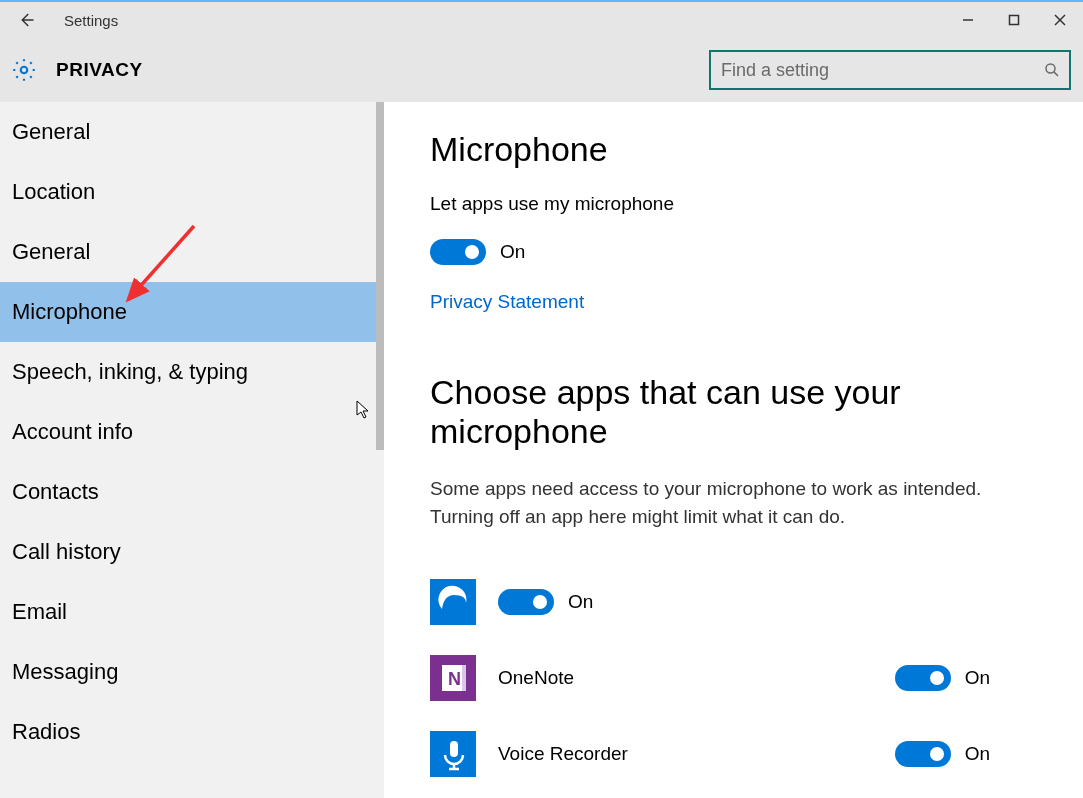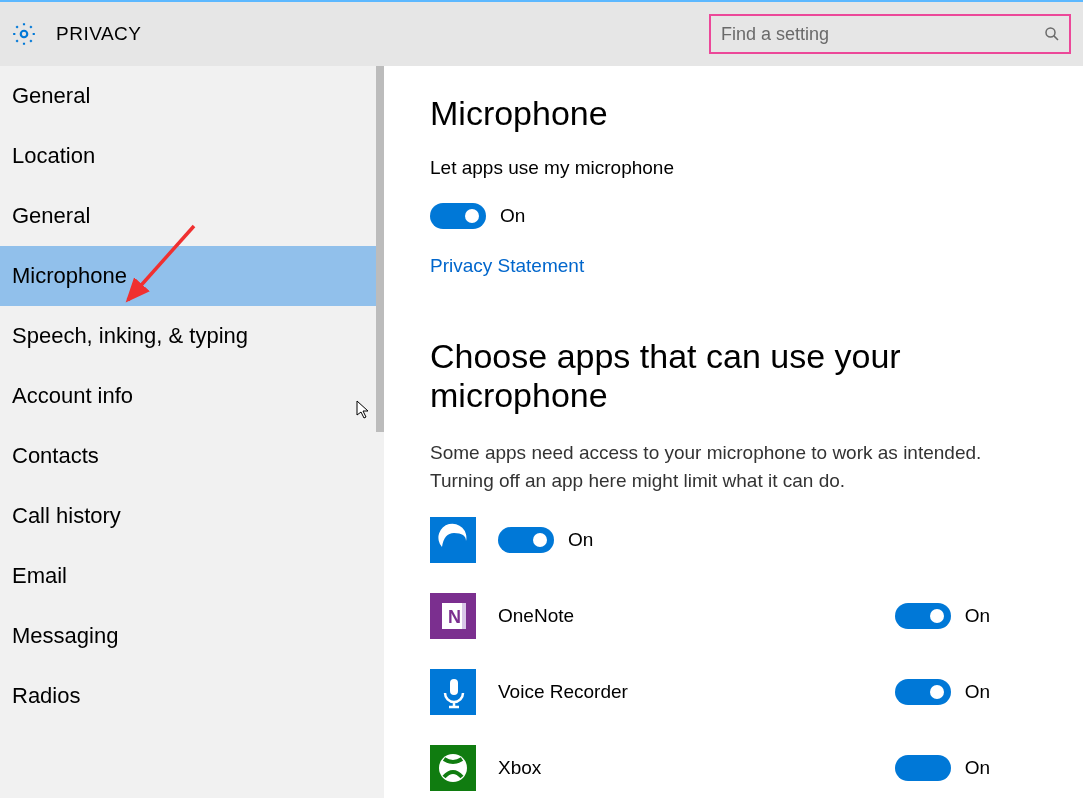--- a/index.html
+++ b/index.html
@@ -60,28 +60,28 @@
     background: var(--header-bg);
     display: flex; align-items: center;
     padding: 0 12px 0 10px;
   }
   .gear-icon {
     width: 28px; height: 28px;
     display: flex; align-items: center; justify-content: center;
   }
   .page-title {
     font-size: 19px;
-    font-weight: 400;
+    font-weight: 700;
     letter-spacing: 0.5px;
     padding-left: 18px;
   }
   .search-box {
     margin-left: auto;
     width: 362px; height: 40px;
-    border: 2px solid #ec4899;
+    border: 2px solid #0f766e;
     display: flex; align-items: center;
     background: var(--header-bg);
   }
   .search-input {
     flex: 1;
     border: none; outline: none;
     background: transparent;
     font-size: 18px;
     padding: 0 10px;
     color: #333;
@@ -139,21 +139,21 @@
     font-weight: 400;
     margin: 0 0 24px 0;
   }
   .sublabel {
     font-size: 19px;
     margin-bottom: 24px;
   }
   .desc {
     font-size: 19px;
     color: #333;
-    margin-bottom: 8px;
+    margin-bottom: 34px;
     line-height: 1.45;
     max-width: 560px;
   }
   .toggle-row {
     display: flex; align-items: center;
     gap: 14px;
     margin-bottom: 26px;
   }
   .toggle {
     width: 56px; height: 26px;
@@ -206,20 +206,46 @@
     position: absolute;
     top: 398px; left: 356px;
     pointer-events: none;
   }
 </style>
 </head>
 <body>
 
 <div class="window">
 
+  <div class="titlebar">
+    <div class="back-btn">
+      <svg width="18" height="18" viewBox="0 0 24 24" fill="none" stroke="#333" stroke-width="2">
+          <path d="M15 4 L7 12 L15 20 M7 12 H22"></path>
+        </svg>
+    </div>
+    <div class="title">Settings</div>
+    <div class="win-controls">
+      <div class="win-btn">
+        <svg width="12" height="12">
+            <line x1="1" y1="6" x2="11" y2="6" stroke="#333" stroke-width="1.5"></line>
+          </svg>
+      </div>
+      <div class="win-btn">
+        <svg width="12" height="12">
+            <rect x="1.5" y="1.5" width="9" height="9" fill="none" stroke="#333" stroke-width="1.5"></rect>
+          </svg>
+      </div>
+      <div class="win-btn">
+        <svg width="14" height="14">
+            <line x1="2" y1="2" x2="12" y2="12" stroke="#333" stroke-width="1.5"></line>
+            <line x1="12" y1="2" x2="2" y2="12" stroke="#333" stroke-width="1.5"></line>
+          </svg>
+      </div>
+    </div>
+  </div>
 
   <div class="header-row">
     <div class="gear-icon">
       <svg width="26" height="26" viewBox="0 0 24 24" fill="none" stroke="#0078d7" stroke-width="2">
           <circle cx="12" cy="12" r="3"></circle>
           <path d="M12 2v2M12 20v2M4.9 4.9l1.4 1.4M17.7 17.7l1.4 1.4M2 12h2M20 12h2M4.9 19.1l1.4-1.4M17.7 6.3l1.4-1.4"></path>
         </svg>
     </div>
     <div class="page-title">PRIVACY</div>
     <div class="search-box">

